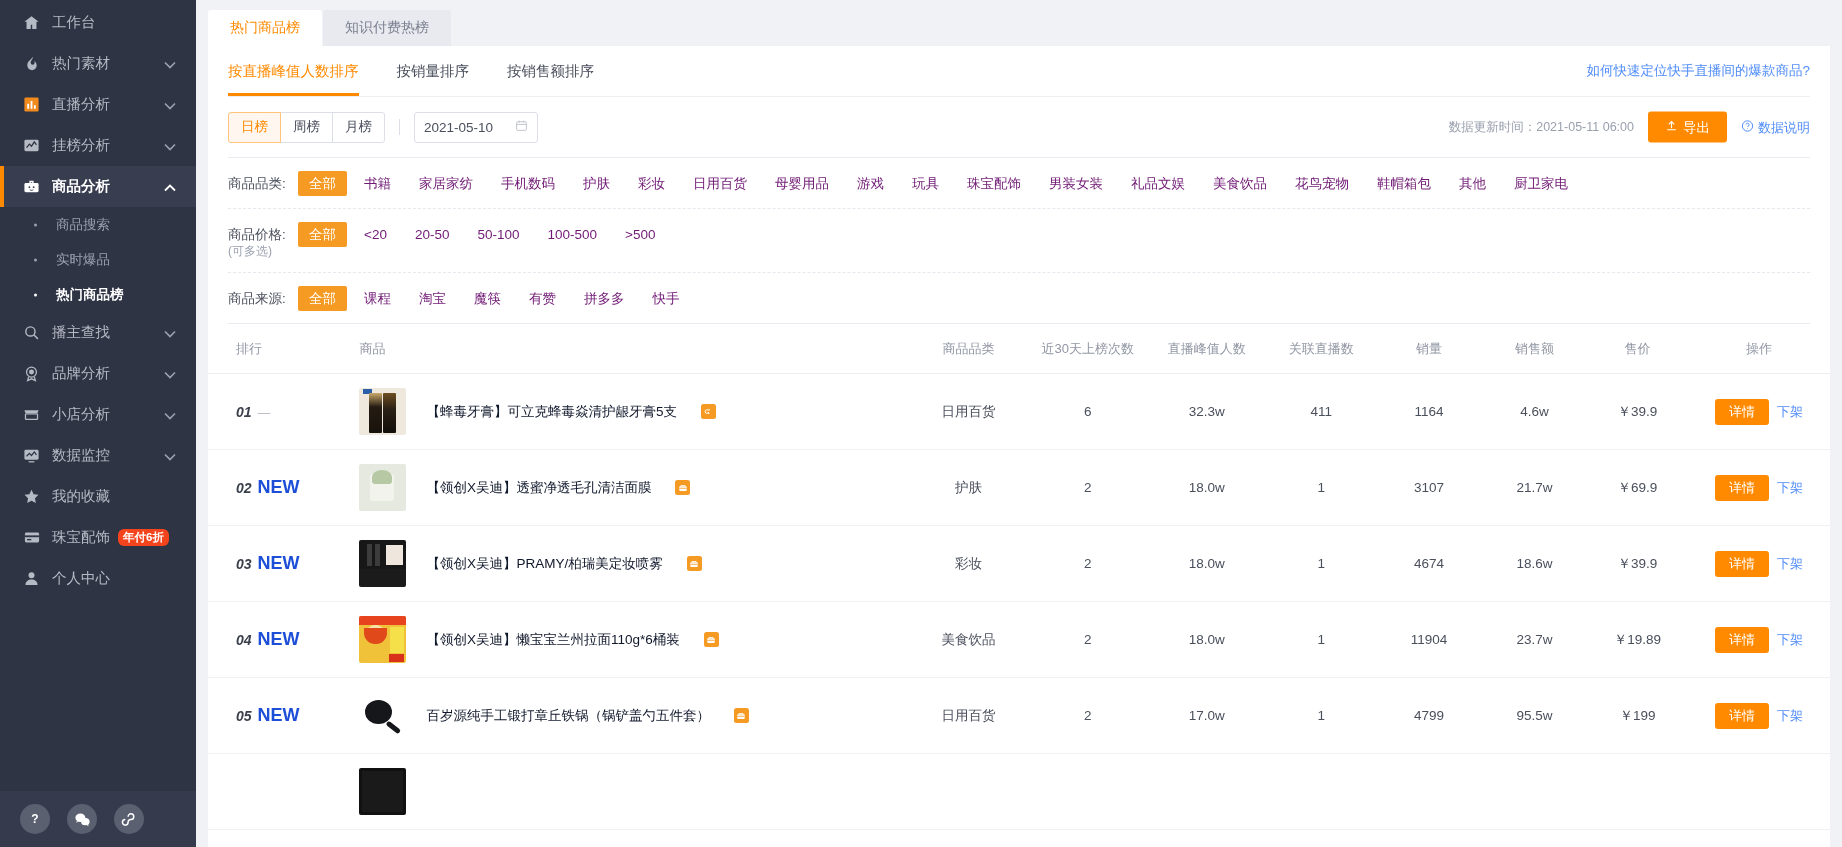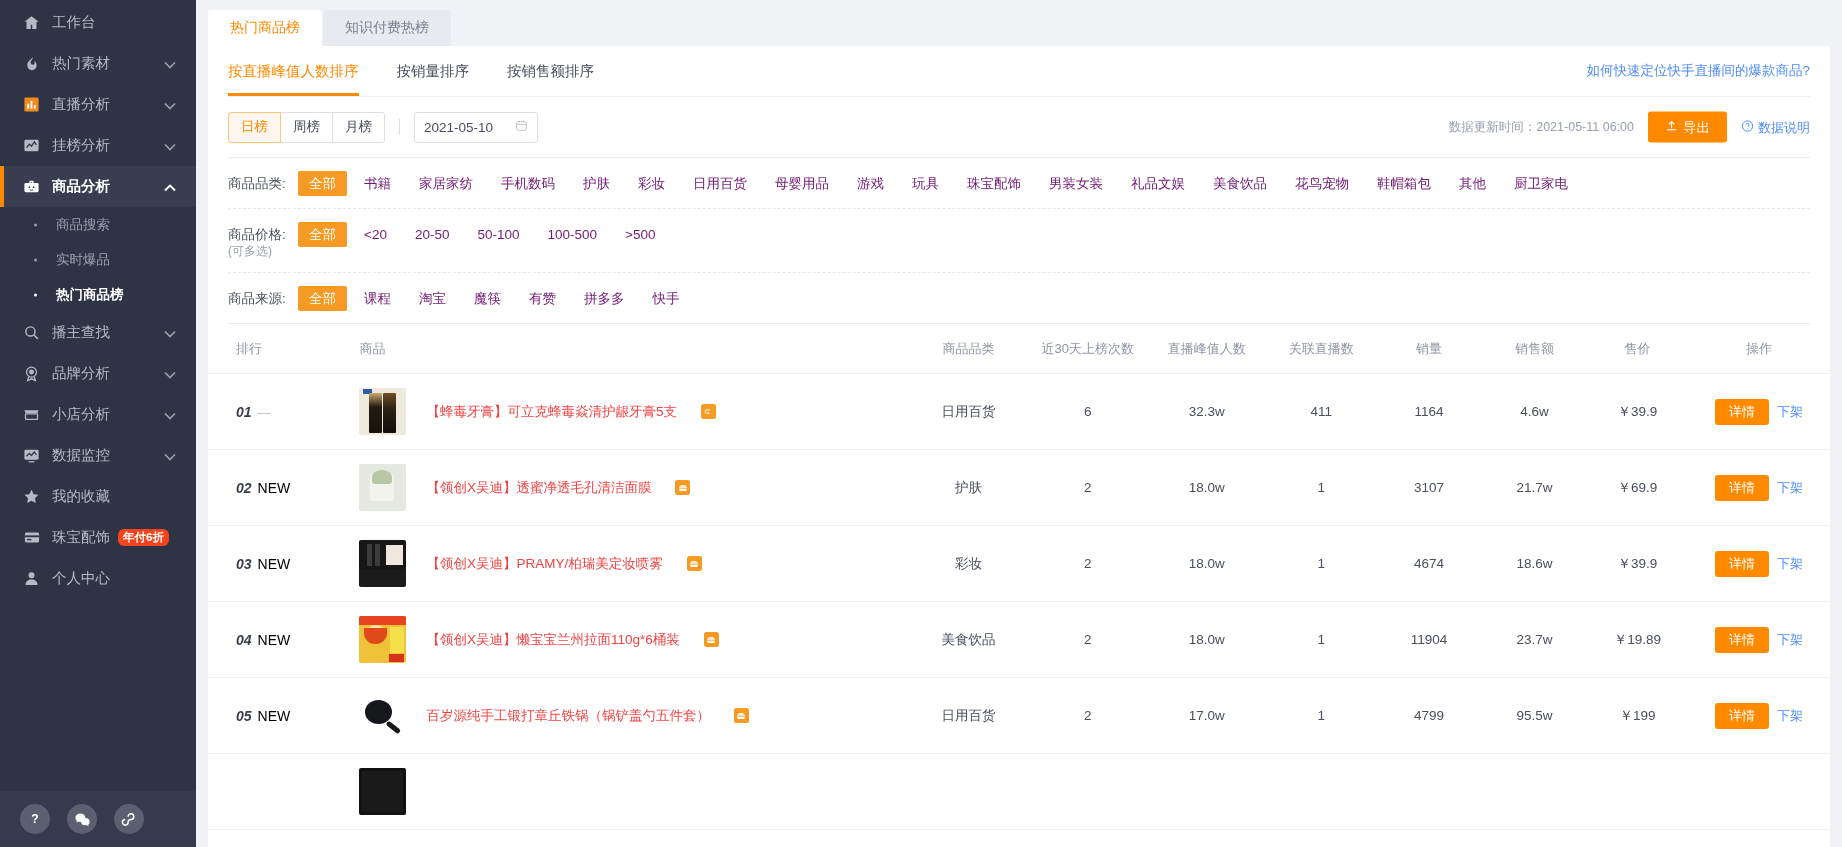--- a/index.html
+++ b/index.html
@@ -129,25 +129,25 @@
   .c-prod { width: 520px; text-align: left !important; }
   .c-cat { width: 104px; }
   .c-days { width: 104px; }
   .c-peak { width: 104px; }
   .c-live { width: 96px; }
   .c-sales { width: 92px; }
   .c-amount { width: 92px; }
   .c-price { width: 88px; }
   .c-op { width: 124px; }
   .rank-no { font-style: italic; font-weight: bold; font-size: 14px; color: #3a3f4c; margin-right: 6px; }
-  .rank-new { color: #000000; font-size: 14px; }
+  .rank-new { color: #1d4ed8; font-size: 18px; font-weight: bold; }
   .rank-dash { color: #b5bac5; font-size: 13px; }
   .prodcell { display: flex; align-items: center; gap: 20px; padding-left: 46px; }
   .thumb { width: 47px; height: 47px; flex: 0 0 47px; border-radius: 2px; overflow: hidden; position: relative; background: #eee; }
-  .pname { color: #ef4444; font-size: 13.5px; cursor: pointer; display: flex; align-items: center; gap: 24px; }
+  .pname { color: #0f172a; font-size: 13.5px; cursor: pointer; display: flex; align-items: center; gap: 24px; }
   .src-badge { width: 15px; height: 15px; border-radius: 2.5px; background: #f59a23; display: inline-flex; align-items: center; justify-content: center; flex: 0 0 15px; }
   .price { color: #f4441d; }
   .btn-detail {
     background: #ff8a00; color: #fff; font-size: 13px; border: none; border-radius: 3px;
     height: 26px; padding: 0 14px; cursor: pointer; margin-right: 8px;
   }
   .link-off { color: #4f8cf7; font-size: 13px; cursor: pointer; }
   .opcell { display: flex; align-items: center; justify-content: center; }
 
   

